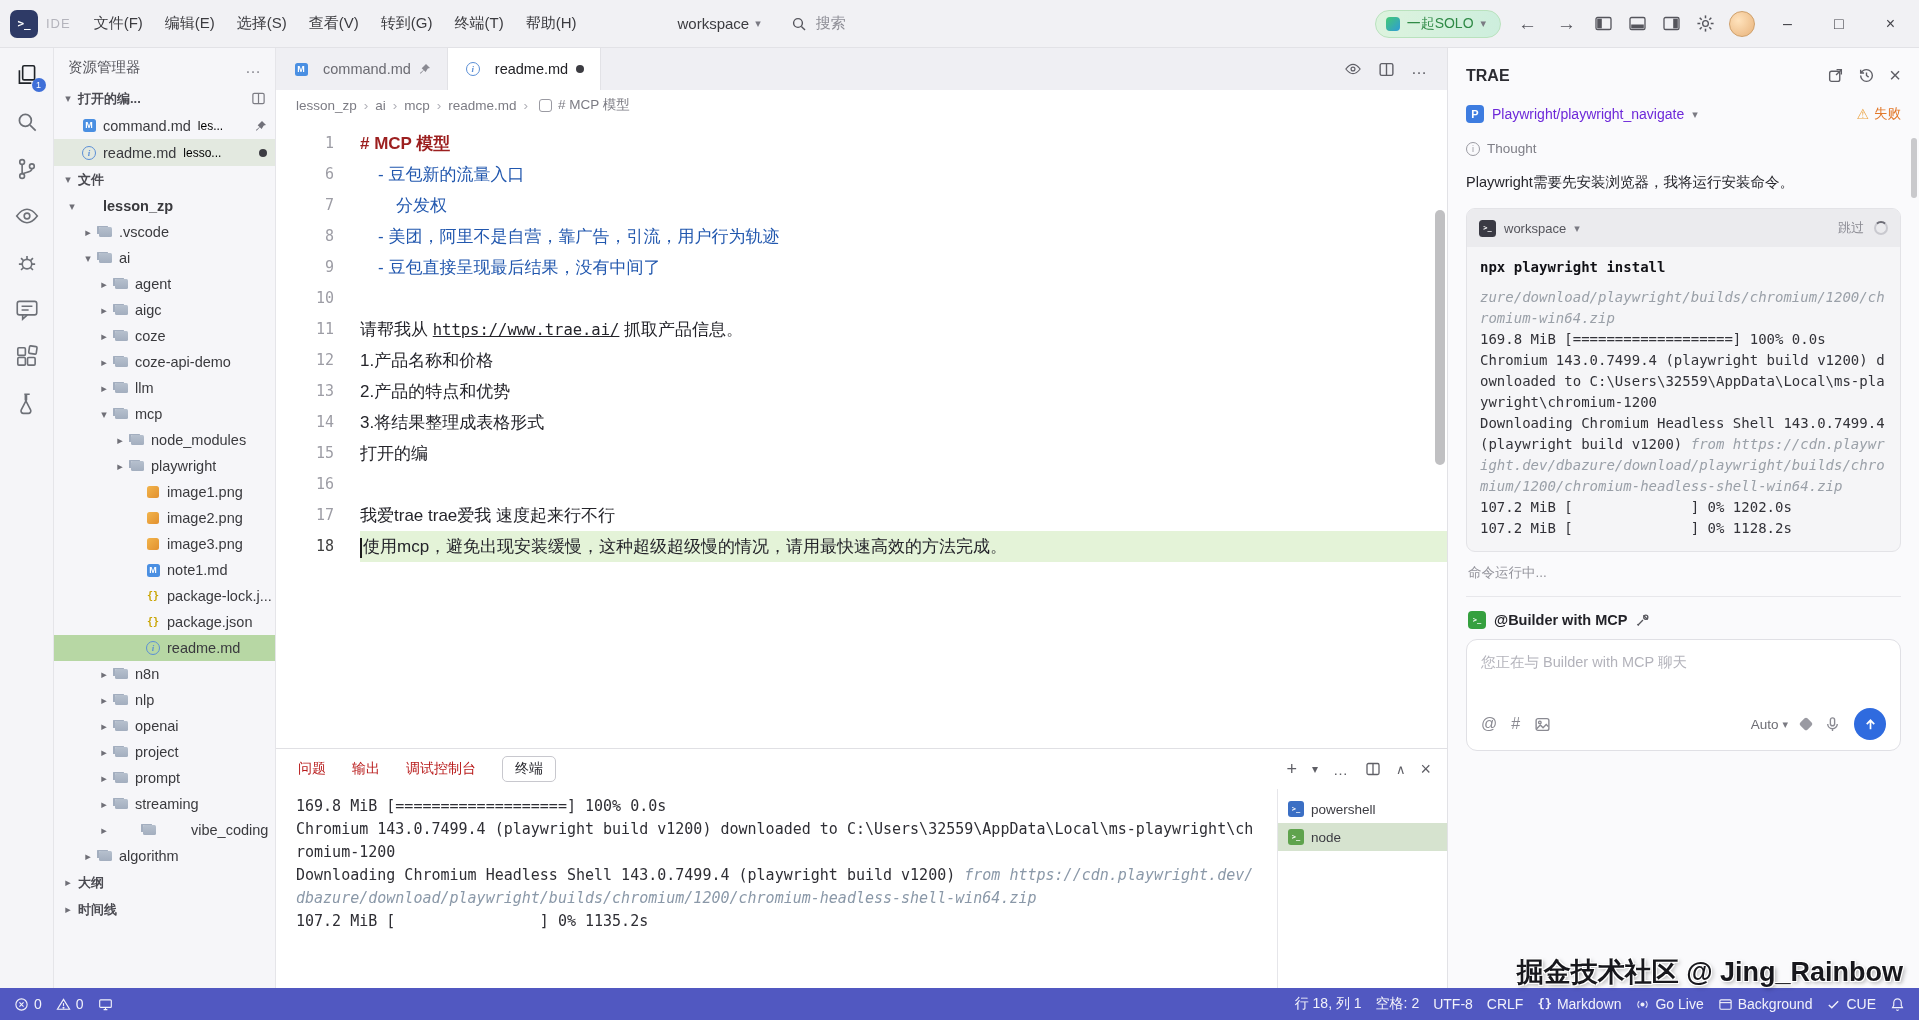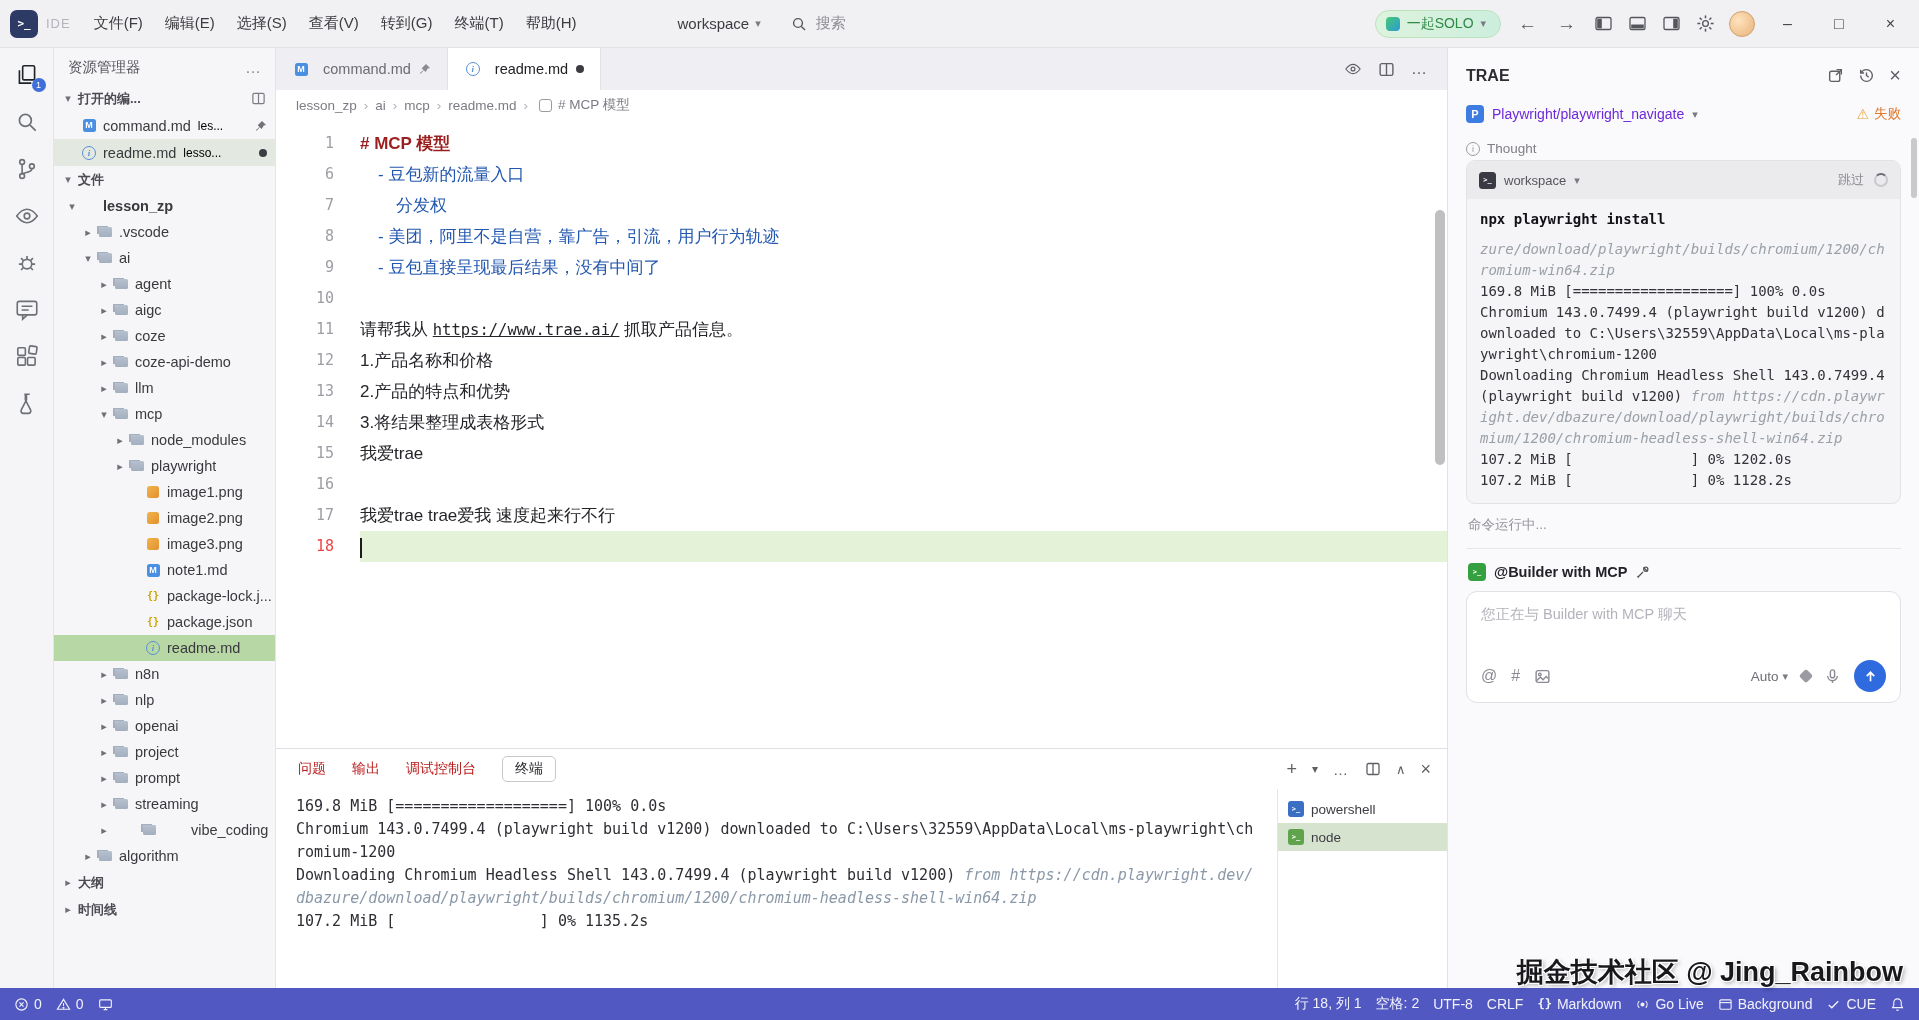--- a/index.html
+++ b/index.html
@@ -72,21 +72,21 @@
   .tab-right { margin-left:auto; display:flex; align-items:center; gap:16px; padding:0 18px; color:#5f5f66; }
   .crumbs { height:30px; display:flex; align-items:center; padding:0 20px; gap:4px; font-size:13.5px; color:#7c7c84; background:#fff; flex:0 0 30px; }
   .crumb { display:flex; align-items:center; cursor:pointer; }
   .crumb::after { content:"›"; margin:0 7px; color:#b0b0b8; }
   .crumb-last { display:flex; align-items:center; gap:6px; cursor:pointer; }
   .crumb-sym { width:13px; height:13px; border:1px solid #9a9aa2; border-radius:3px; display:inline-block; }
 
   .editor { flex:1; position:relative; display:flex; overflow:hidden; background:#fff; }
   .gutter { width:84px; flex:0 0 84px; padding-top:8px; text-align:right; }
   .gutter span { display:block; height:31px; line-height:31px; padding-right:26px; color:#9d9da5; font:15px/31px "DejaVu Sans Mono",monospace; }
-  .gutter span:last-child { color:#ef4444; }
+  .gutter span:last-child { color:#404040; }
   .elines { flex:1; padding-top:8px; font-size:17px; color:#24242a; min-width:0; }
   .eline { height:31px; line-height:31px; white-space:nowrap; cursor:text; }
   .ln-head { color:#9c1f1f; font-weight:700; }
   .ln-blue { color:#2157ae; }
   .ind1 { padding-left:18px; }
   .ind2 { padding-left:36px; }
   .eurl { text-decoration:underline; font-family:"DejaVu Sans Mono",monospace; font-size:15.5px; }
   .ln-cur { background:#e4f3d8; }
   .cursor-bar { display:inline-block; width:2px; height:20px; background:#1c1c1c; vertical-align:middle; margin-right:1px; }
   .edit-scroll { position:absolute; right:2px; top:90px; width:10px; height:255px; background:rgba(90,90,95,.38); border-radius:5px; cursor:grab; }
@@ -591,24 +591,24 @@
           <div class="eline ln-head"><span># MCP 模型</span></div>
           <div class="eline ln-blue ind1"><span>- 豆包新的流量入口</span></div>
           <div class="eline ln-blue ind2"><span>分发权</span></div>
           <div class="eline ln-blue ind1"><span>- 美团，阿里不是自营，靠广告，引流，用户行为轨迹</span></div>
           <div class="eline ln-blue ind1"><span>- 豆包直接呈现最后结果，没有中间了</span></div>
           <div class="eline"></div>
           <div class="eline"><span>请帮我从 </span><span class="eurl">https://www.trae.ai/</span><span> 抓取产品信息。</span></div>
           <div class="eline"><span>1.产品名称和价格</span></div>
           <div class="eline"><span>2.产品的特点和优势</span></div>
           <div class="eline"><span>3.将结果整理成表格形式</span></div>
-          <div class="eline"><span>我爱trae</span></div>
+          <div class="eline"><span>打开的编</span></div>
           <div class="eline"></div>
           <div class="eline"><span>我爱trae trae爱我 速度起来行不行</span></div>
-          <div class="eline ln-cur"><span class="cursor-bar"></span></div>
+          <div class="eline ln-cur"><span class="cursor-bar"></span><span>使用mcp，避免出现安装缓慢，这种超级超级慢的情况，请用最快速高效的方法完成。</span></div>
         </div>
         <div class="edit-scroll"></div>
       </div>
 
       <section class="panel">
         <div class="panel-head">
           <span style="display:flex;gap:26px;align-items:center;">
 
           <span class="ptab">问题</span>
               <span class="ptab">输出</span>
@@ -677,20 +677,21 @@
             <span class="warn-glyph">⚠</span>
             <span>失败</span>
           </span>
         </div>
 
         <div class="thought-row">
           <span class="thought-ic">i</span>
           <span>Thought</span>
         </div>
 
+        <p class="rp-msg">Playwright需要先安装浏览器，我将运行安装命令。</p>
 
         <div class="term-card">
           <div class="tc-head">
             <span class="tc-ic"></span>
             <span class="tc-host">workspace</span>
             <span class="caret">▾</span>
             <span class="tc-right">
               <span class="tc-skip">跳过</span>
               <span class="spinner"></span>
             </span>

